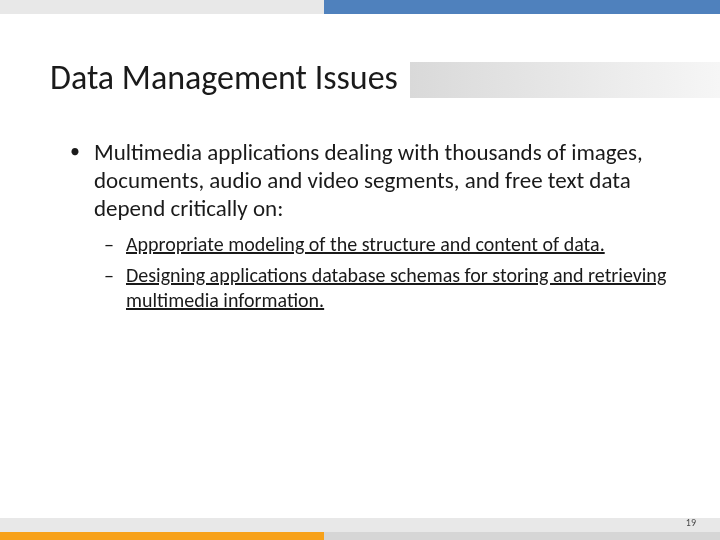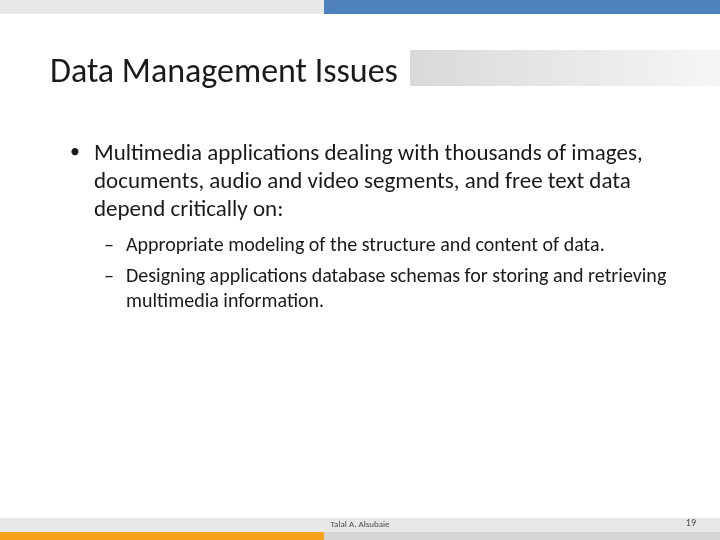--- a/index.html
+++ b/index.html
@@ -31,21 +31,21 @@
     background: #4f81bd;
   }
   
   .title-row {
     position: absolute;
     top: 50px;
     left: 0;
     width: 100%;
     height: 48px;
     display: flex;
-    align-items: flex-start;
+    align-items: flex-end;
   }
   .title-row .left-pad {
     width: 44px;
     height: 48px;
   }
   .title-text {
     font-size: 34px;
     color: #1a1a1a;
     font-weight: 400;
     padding: 0 6px;
@@ -87,21 +87,21 @@
     display: flex;
     font-size: 20px;
     line-height: 1.24;
     margin-bottom: 6px;
   }
   .lvl2 .dash {
     width: 22px;
     flex: 0 0 22px;
     text-align: left;
   }
-  .lvl2 .txt { flex: 1; }
+  .lvl2 .txt { flex: 1; text-decoration: underline; }
   
   .footer-bar {
     position: absolute;
     left: 0; right: 0;
     bottom: 8px;
     height: 14px;
     background: #e8e8e8;
   }
   .footer-orange {
     position: absolute;
@@ -159,16 +159,15 @@
       </div>
       <div class="lvl2">
         <div class="dash">–</div>
         <div class="txt">Designing applications database schemas for storing and retrieving multimedia information.</div>
       </div>
     </div>
   </div>
 
   <div class="footer-bar"></div>
   <div class="footer-orange"></div>
-  <div class="footer-author">Talal A. Alsubaie</div>
   <div class="footer-page">19</div>
 
 </div>
 
 </body></html>

